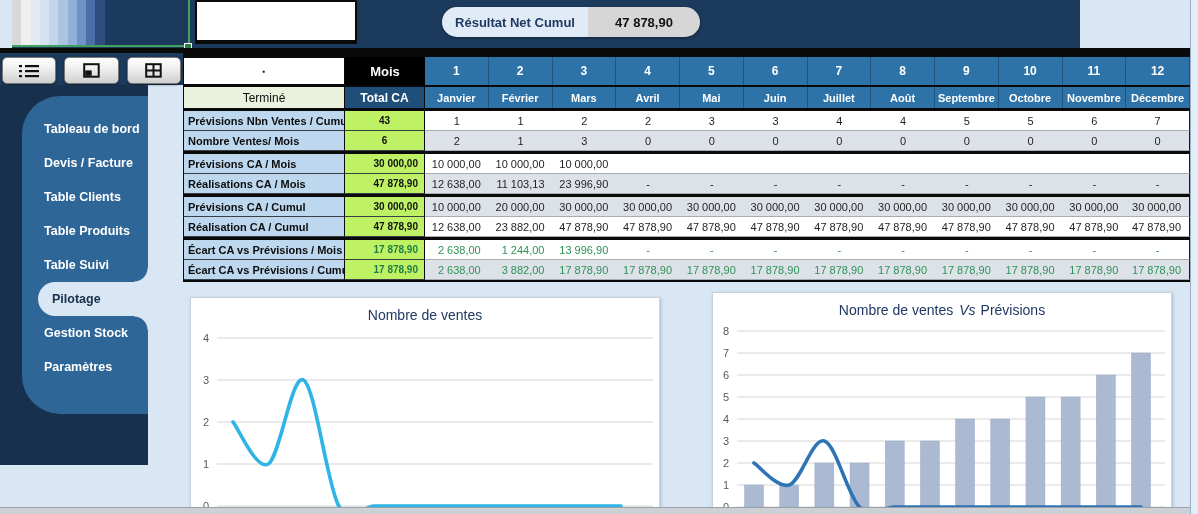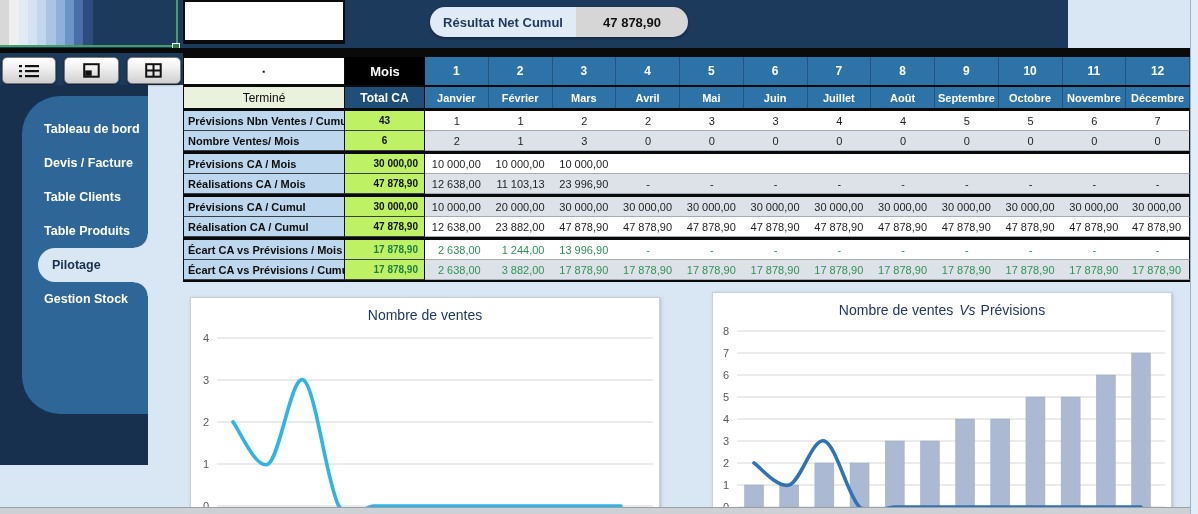--- a/index.html
+++ b/index.html
@@ -1,21 +1,21 @@
 <!DOCTYPE html>
 <html><head>
 <meta charset="utf-8">
 <style>
 *{box-sizing:border-box;margin:0;padding:0}
 html,body{width:1198px;height:514px;overflow:hidden}
 body{font-family:"Liberation Sans",sans-serif;background:#d9e6f3}
 #page{position:relative;width:1198px;height:514px;background:#d9e6f3;overflow:hidden}
 
 
-.topbar{position:absolute;left:0;top:0;width:1068px;height:48px;background:#1c3a5c}
+.topbar{position:absolute;left:12px;top:0;width:1068px;height:48px;background:#1c3a5c}
 .palette{position:absolute;left:0;top:0;width:102px;height:45px;display:flex}
 .pal-band{flex:1;height:100%}
 .sel-h{position:absolute;left:0;top:45px;width:178px;height:2px;background:#43a05f}
 .sel-v{position:absolute;left:176px;top:0;width:2px;height:45px;background:#43a05f}
 .sel-handle{position:absolute;left:172px;top:43px;width:8px;height:8px;background:#2e7a49;border:1px solid #fff}
 .cellbox{position:absolute;left:183px;top:0;width:162px;height:44px;background:#fff;border:2px solid #0a0a0a;border-bottom-width:4px}
 .result-pill{position:absolute;left:430px;top:7px;height:30px;display:flex;border-radius:15px;overflow:hidden;box-shadow:0 1px 3px rgba(0,0,0,.4)}
 .result-label{background:#e1ebf8;color:#1f3a60;font-weight:bold;font-size:13px;display:flex;align-items:center;justify-content:center;width:146px}
 .result-value{background:#d6d6d6;color:#121212;font-weight:bold;font-size:13px;display:flex;align-items:center;justify-content:center;width:112px}
 .btn-actualiser{position:absolute;left:800px;top:7px;width:120px;height:31px;border-radius:16px;background:linear-gradient(#ffffff,#eef1f4 45%,#d7dce1);border:1px solid #8d98a5;box-shadow:0 2px 3px rgba(0,0,0,.5);display:flex;align-items:center;justify-content:center;gap:7px;cursor:pointer}
@@ -132,22 +132,24 @@
     </div>
   </div>
 
   <div class="side-navy"></div>
   <div class="side-panel"></div>
   <div class="side-menu">
       <div class="side-item">Tableau de bord</div>
       <div class="side-item">Devis / Facture</div>
       <div class="side-item">Table Clients</div>
       <div class="side-item">Table Produits</div>
+      <div class="side-item">Table Suivi</div>
       <div class="side-item active">Pilotage</div>
       <div class="side-item">Gestion Stock</div>
+      <div class="side-item">Paramètres</div>
     </div>
 
   <div class="table">
     <div class="grid hrow1">
       <div class="corner">▪</div>
       <div class="mois">Mois</div>
     <div class="mnum">1</div>
         <div class="mnum">2</div>
         <div class="mnum">3</div>
         <div class="mnum">4</div>

